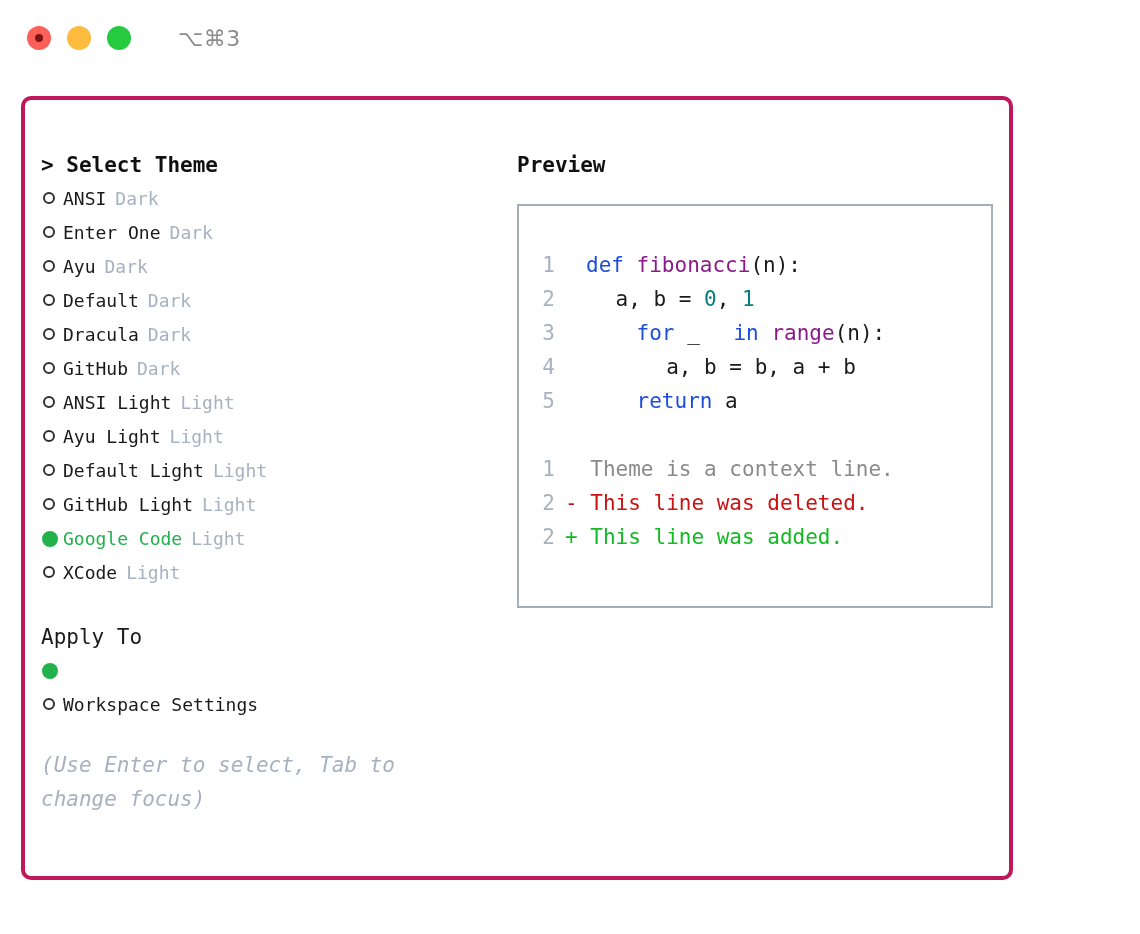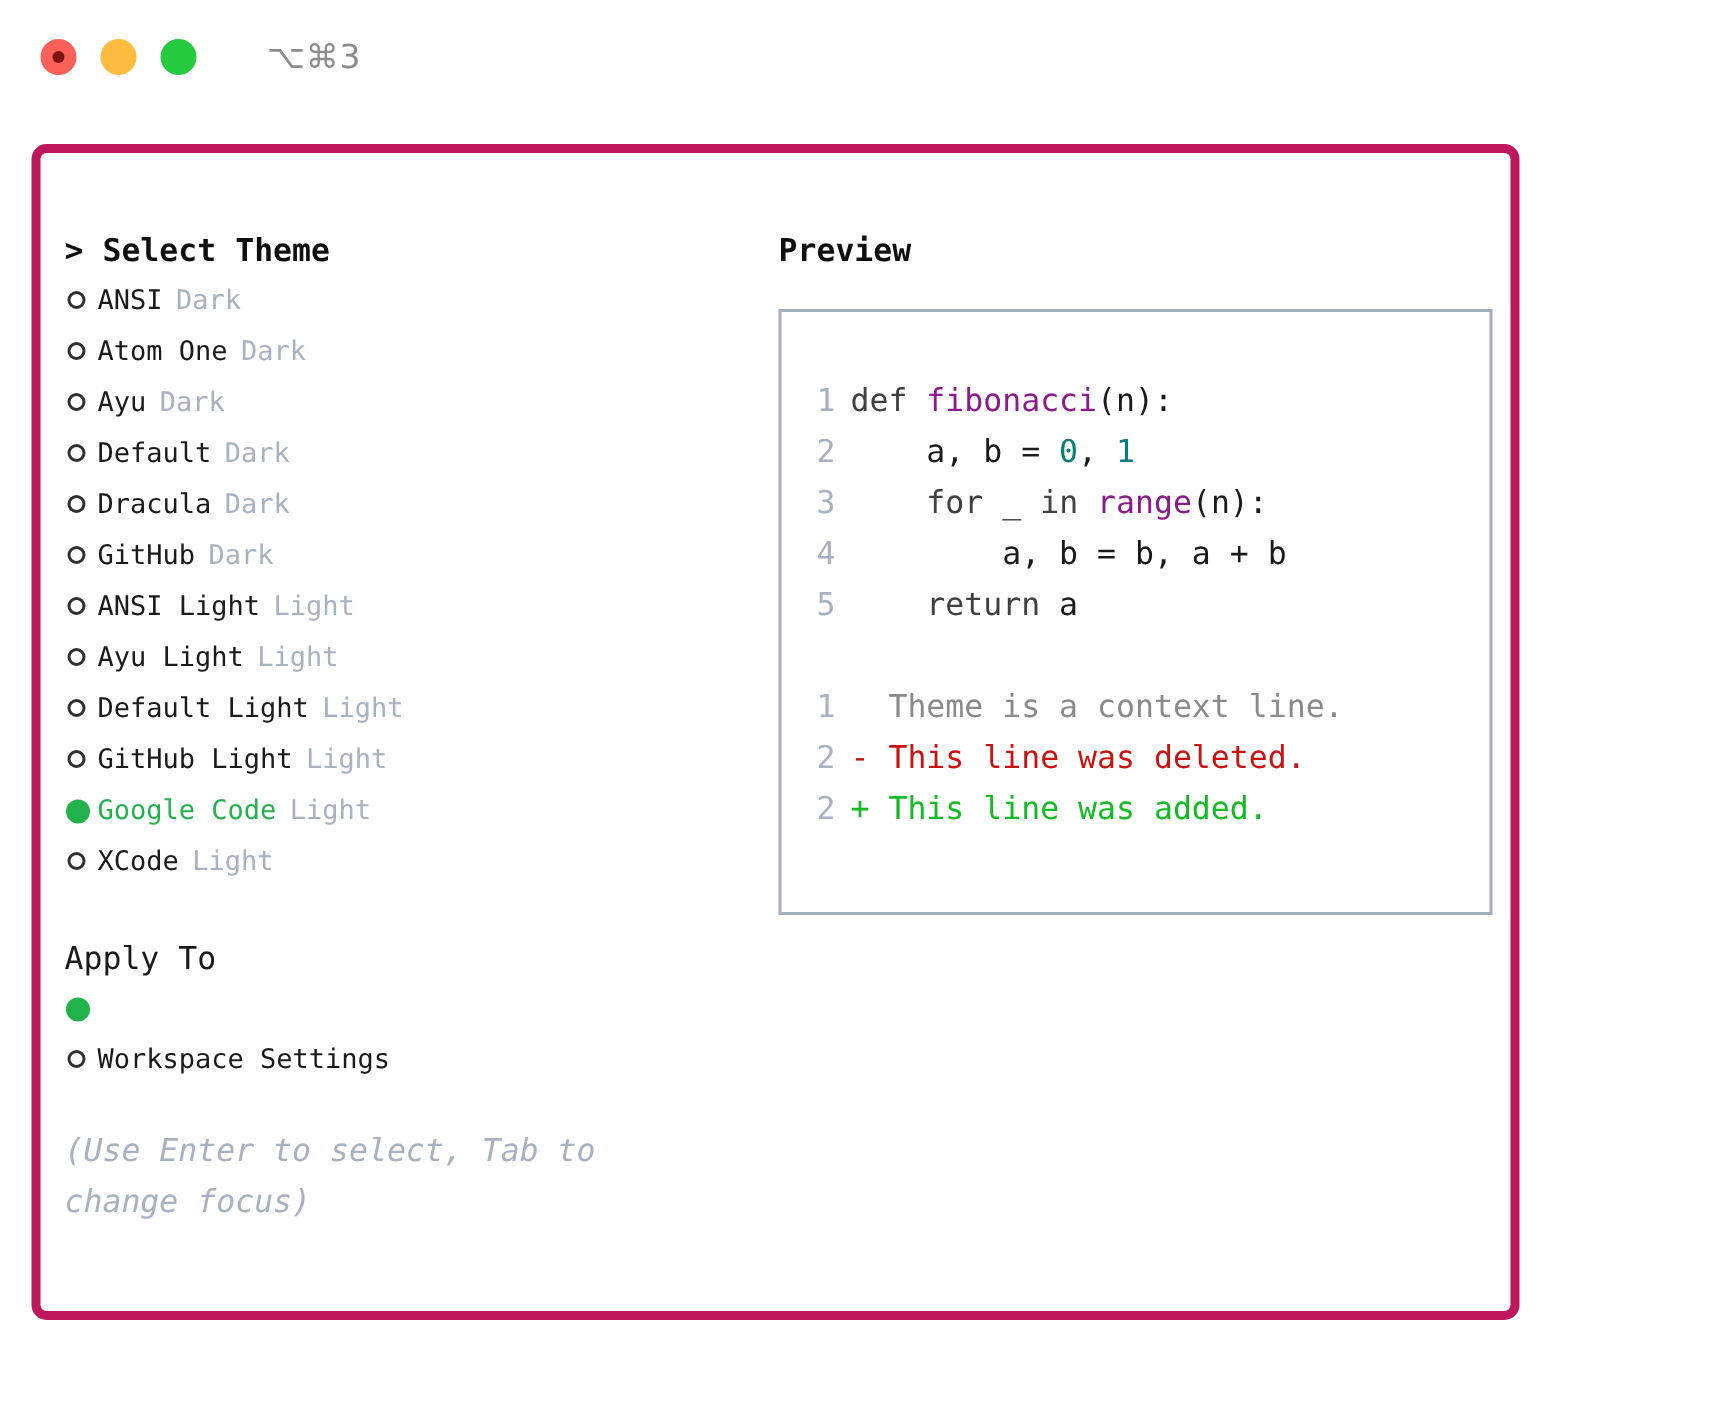--- a/index.html
+++ b/index.html
@@ -65,21 +65,21 @@
     font-family: "DejaVu Sans", "Liberation Sans", sans-serif;
   }
 
   
   .panel {
     position: absolute;
     left: 21px;
     top: 96px;
     width: 992px;
     height: 784px;
-    border: 6px solid #be185d;
+    border: 4px solid #be185d;
     border-radius: 10px;
     box-sizing: border-box;
     background: #ffffff;
   }
 
   .panel-inner {
     position: relative;
     width: 100%;
     height: 100%;
   }
@@ -187,21 +187,21 @@
   .gutter {
     width: 46px;
     flex: 0 0 46px;
     text-align: right;
     color: #a7b1bf;
     padding-right: 10px;
     box-sizing: border-box;
   }
   .code-text { color: #1a1a1a; }
 
-  .tok-kw   { color: #404040; }
+  .tok-kw   { color: #1d4ed8; margin-left: 21px; }
   .tok-fn   { color: #8c1a8c; }
   .tok-num  { color: #0a7d7d; }
   .tok-plain{ color: #1a1a1a; }
 
   .diff-gap { height: 34px; }
   .diff-ctx { color: #8a8a8a; }
   .diff-del { color: #cc1111; }
   .diff-add { color: #11bb22; }
 </style>
 </head>
@@ -220,21 +220,21 @@
 
   <div class="panel">
     <div class="panel-inner">
 
       <div class="left-col">
 
         <div class="section-header">&gt; Select Theme</div>
 
         <div id="theme-list">
             <div class="opt-row"><span class="bullet"><span class="ring"></span></span><span class="opt-label">ANSI</span><span class="opt-tag">Dark</span></div>
-            <div class="opt-row"><span class="bullet"><span class="ring"></span></span><span class="opt-label">Atom One</span><span class="opt-tag">Dark</span></div>
+            <div class="opt-row"><span class="bullet"><span class="ring"></span></span><span class="opt-label">Enter One</span><span class="opt-tag">Dark</span></div>
             <div class="opt-row"><span class="bullet"><span class="ring"></span></span><span class="opt-label">Ayu</span><span class="opt-tag">Dark</span></div>
             <div class="opt-row"><span class="bullet"><span class="ring"></span></span><span class="opt-label">Default</span><span class="opt-tag">Dark</span></div>
             <div class="opt-row"><span class="bullet"><span class="ring"></span></span><span class="opt-label">Dracula</span><span class="opt-tag">Dark</span></div>
             <div class="opt-row"><span class="bullet"><span class="ring"></span></span><span class="opt-label">GitHub</span><span class="opt-tag">Dark</span></div>
             <div class="opt-row"><span class="bullet"><span class="ring"></span></span><span class="opt-label">ANSI Light</span><span class="opt-tag">Light</span></div>
             <div class="opt-row"><span class="bullet"><span class="ring"></span></span><span class="opt-label">Ayu Light</span><span class="opt-tag">Light</span></div>
             <div class="opt-row"><span class="bullet"><span class="ring"></span></span><span class="opt-label">Default Light</span><span class="opt-tag">Light</span></div>
             <div class="opt-row"><span class="bullet"><span class="ring"></span></span><span class="opt-label">GitHub Light</span><span class="opt-tag">Light</span></div>
             <div class="opt-row"><span class="bullet"><span class="fill"></span></span><span class="opt-label selected">Google Code</span><span class="opt-tag">Light</span></div>
             <div class="opt-row"><span class="bullet"><span class="ring"></span></span><span class="opt-label">XCode</span><span class="opt-tag">Light</span></div>

